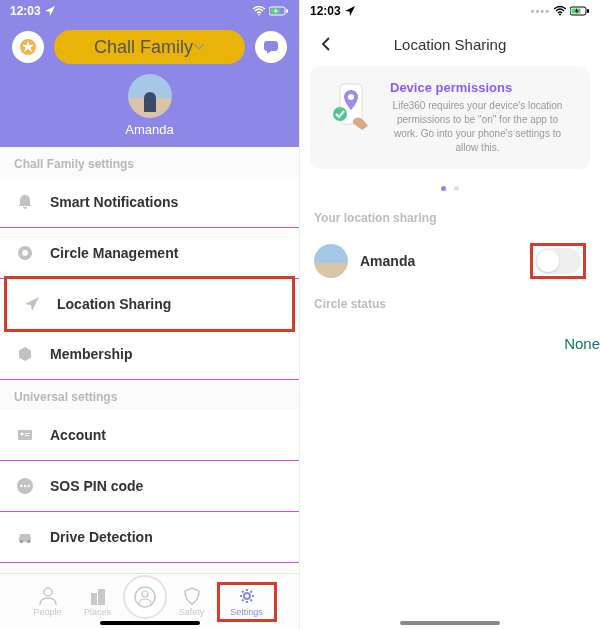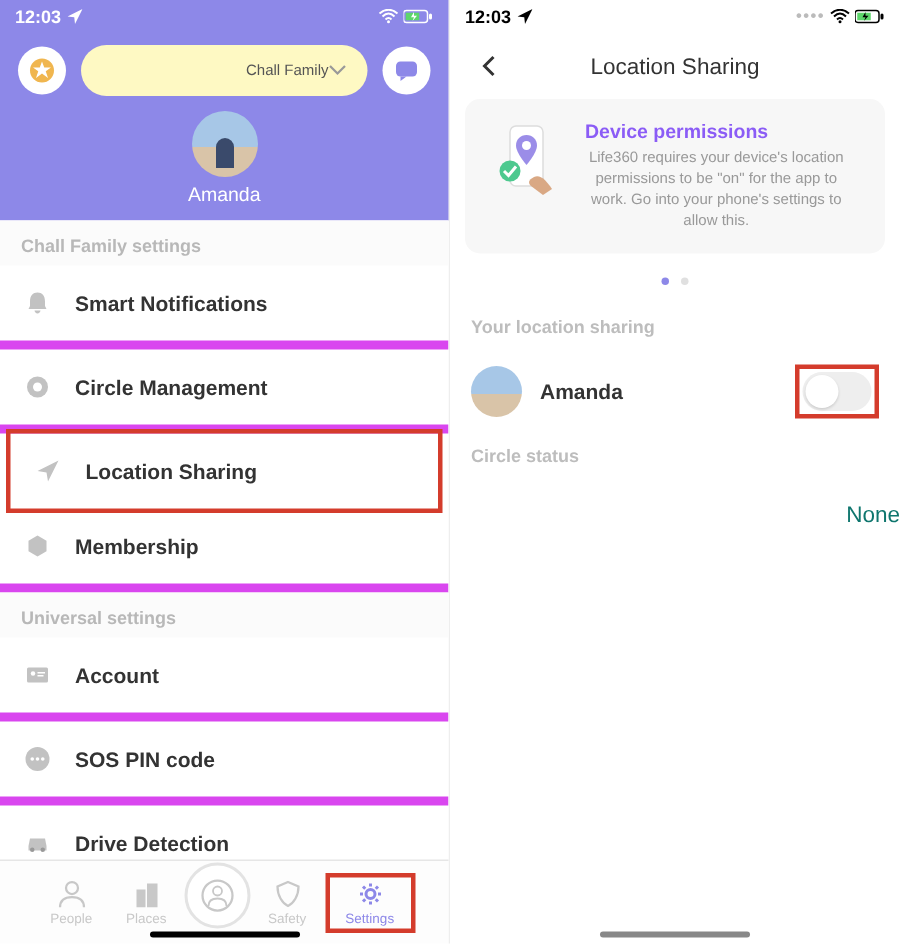--- a/index.html
+++ b/index.html
@@ -37,28 +37,28 @@
     flex-direction: column;
     align-items: center;
   }
   .header-row { width: 100%; display: flex; align-items: center; justify-content: space-between; gap: 10px; }
   .circle-btn {
     width: 32px; height: 32px; border-radius: 50%; background: #fff;
     display: flex; align-items: center; justify-content: center;
   }
   .family-pill {
     flex: 1;
-    background: #fef9c3;
+    background: #eab308;
     border-radius: 20px;
     height: 34px;
     display: flex;
     align-items: center;
-    justify-content: flex-end;
+    justify-content: center;
     padding: 0 14px;
-    font-size: 10px;
+    font-size: 18px;
     color: #555;
   }
   .avatar {
     width: 44px; height: 44px; border-radius: 50%;
     background: linear-gradient(to bottom, #a7c7e7 0%, #a7c7e7 55%, #d9c4a8 55%, #d9c4a8 100%);
     margin-top: 10px;
   }
   .avatar-figure {
     width: 12px; height: 20px; background: #3a4a6b; border-radius: 6px 6px 0 0;
     margin: 18px auto 0;
@@ -72,21 +72,21 @@
     color: #b8b8b8;
     font-weight: 600;
     padding: 10px 14px 6px;
     background: #fbfbfb;
   }
   .list-item {
     display: flex;
     align-items: center;
     gap: 14px;
     padding: 14px 14px;
-    border-bottom: 6px solid #d946ef;
+    border-bottom: 1px solid #d946ef;
     font-size: 14px;
     font-weight: 700;
     color: #333;
   }
   .list-icon {
     width: 22px; height: 22px; display: flex; align-items: center; justify-content: center;
     color: #c2c2c2;
   }
   .highlighted { border: 3px solid #d43c2c; margin: -3px 4px -3px 4px; }
   

